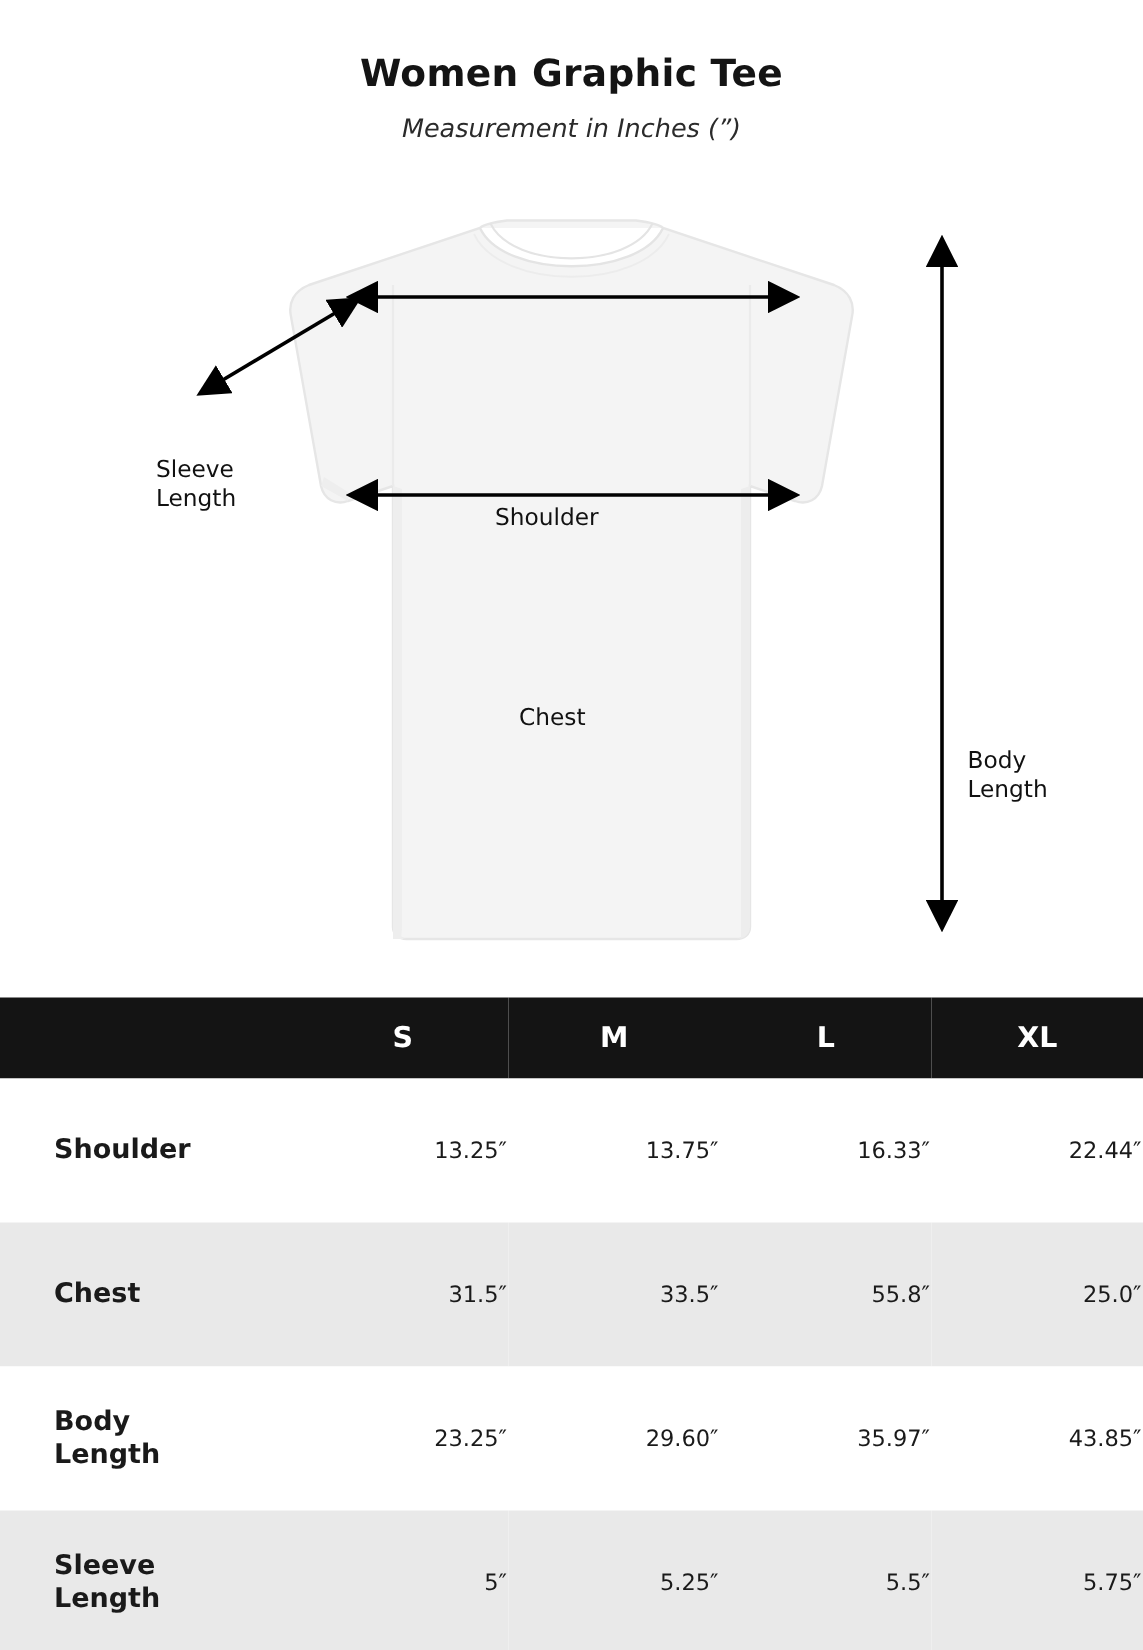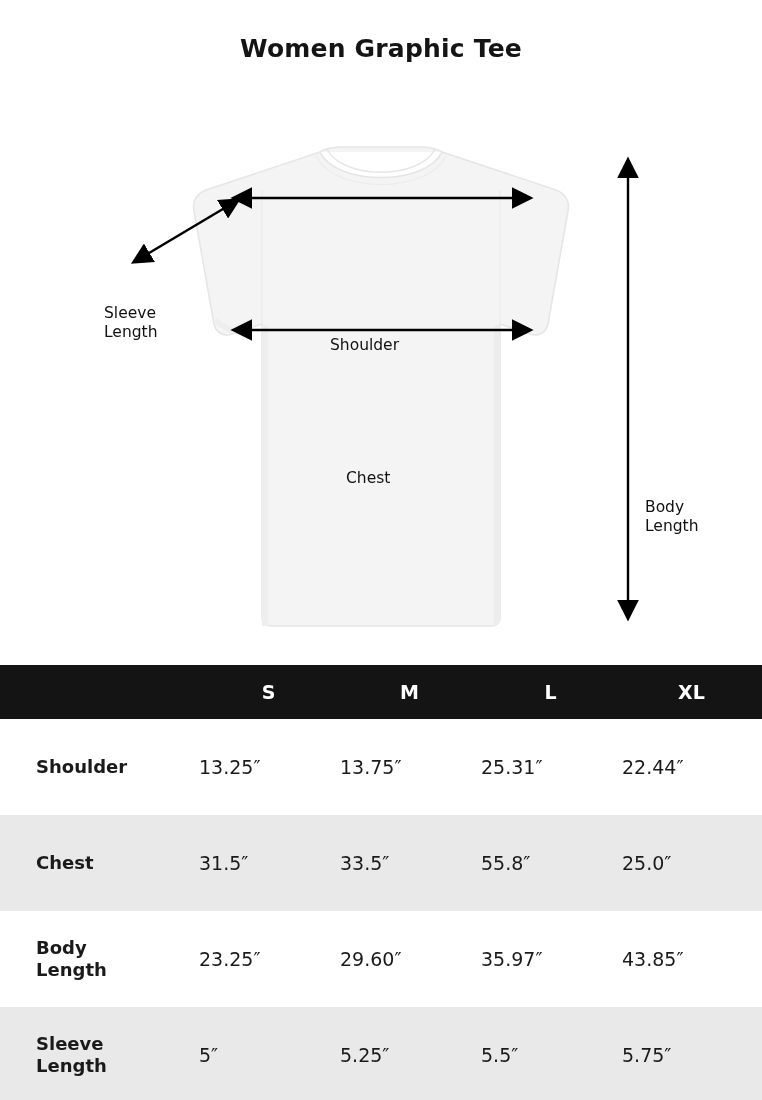--- a/index.html
+++ b/index.html
@@ -80,43 +80,44 @@
     font-size: 19px;
     font-weight: bold;
     height: 54px;
     text-align: center;
     vertical-align: middle;
   }
   .table thead th.first { text-align: left; }
 
   .table tbody td {
     height: 96px;
-    text-align: left;
+    text-align: right;
     vertical-align: middle;
-    font-size: 19px;
+    font-size: 15px;
     color: #1a1a1a;
   }
   .table tbody td.rowhead {
     text-align: left;
     padding-left: 36px;
     font-weight: bold;
     font-size: 18px;
     line-height: 1.25;
     white-space: pre-line;
   }
   .table tbody tr.odd td  { background: #ffffff; }
   .table tbody tr.even td { background: #e9e9e9; }
 </style>
 </head>
 <body>
 
 <div class="page">
 
   <div class="header">
     <div class="title">Women Graphic Tee</div>
+    <div class="subtitle">Measurement in Inches (”)</div>
   </div>
 
   <div class="diagram">
     <svg width="762" height="533" viewBox="0 0 762 533" xmlns="http://www.w3.org/2000/svg">
       <defs>
         <marker id="arrowEnd" markerWidth="9" markerHeight="9" refX="7.5" refY="4.5" orient="auto">
           <path d="M0,0 L9,4.5 L0,9 z" fill="#000"></path>
         </marker>
         <marker id="arrowStart" markerWidth="9" markerHeight="9" refX="1.5" refY="4.5" orient="auto">
           <path d="M9,0 L0,4.5 L9,9 z" fill="#000"></path>
@@ -187,21 +188,21 @@
         <th>M</th>
         <th>L</th>
         <th>XL</th>
       </tr>
     </thead>
     <tbody>
       <tr class="odd">
         <td class="rowhead">Shoulder</td>
         <td>13.25″</td>
         <td>13.75″</td>
-        <td>25.31″</td>
+        <td>16.33″</td>
         <td>22.44″</td>
       </tr>
       <tr class="even">
         <td class="rowhead">Chest</td>
         <td>31.5″</td>
         <td>33.5″</td>
         <td>55.8″</td>
         <td>25.0″</td>
       </tr>
       <tr class="odd">

